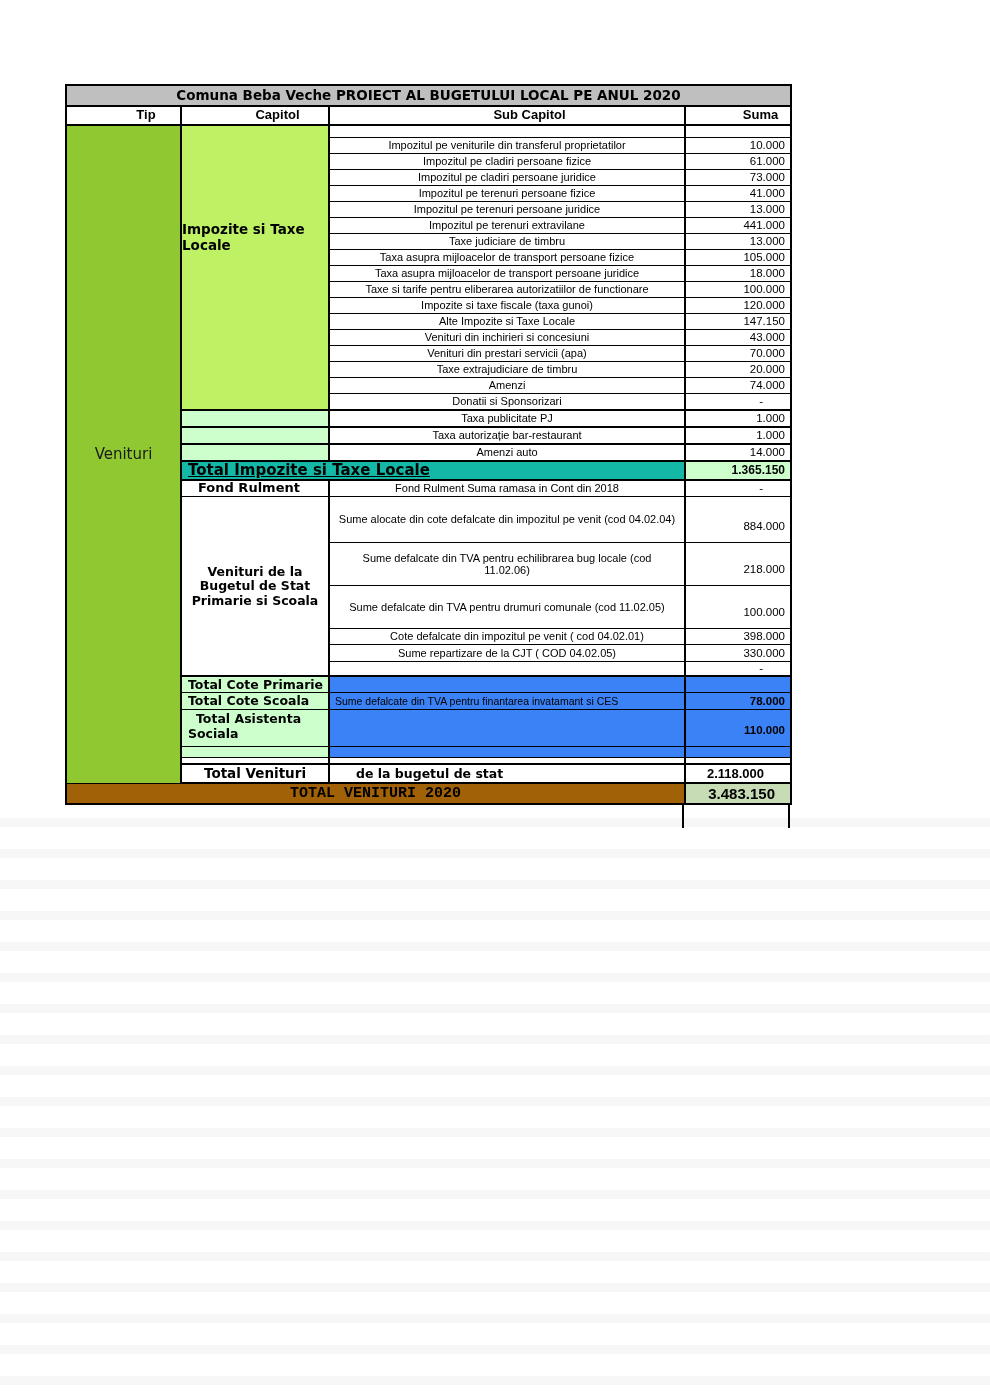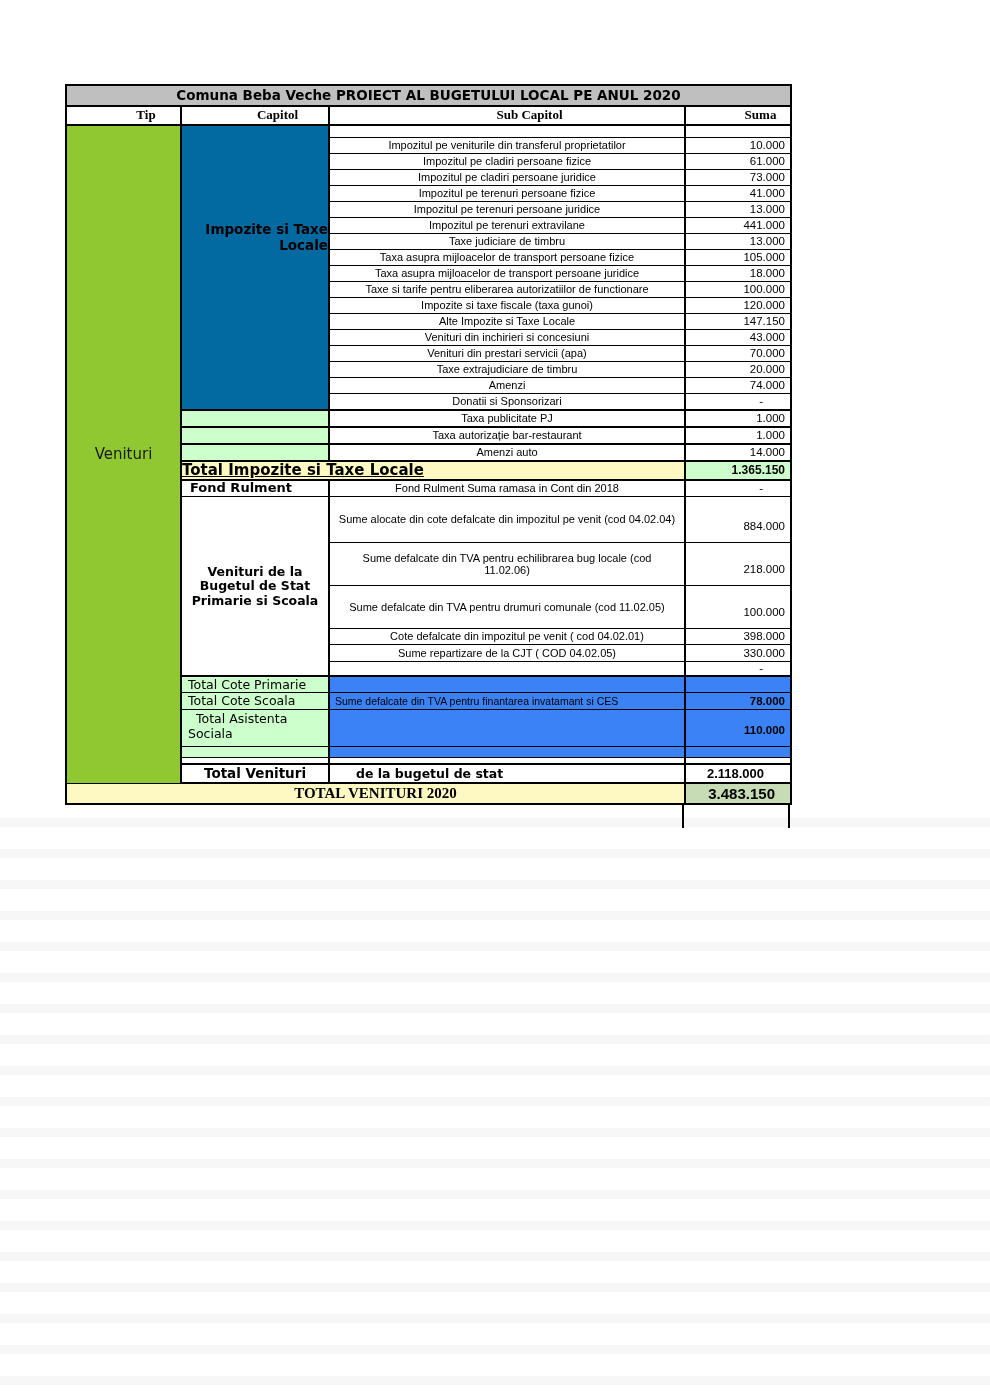--- a/index.html
+++ b/index.html
@@ -21,74 +21,74 @@
   
   .c2r{border-right:2px solid #000;}
   
   .title{
     background:#BFBFBF;text-align:center;height:19px;
     font-family:"DejaVu Sans",sans-serif;font-weight:bold;font-size:13.5px;
     border-bottom:2px solid #000;
   }
   .hcell{
     text-align:center;height:17px;background:#fff;
-    font-family:Liberation Serif, serif;font-weight:bold;font-size:13px;
+    font-family:Liberation Sans, sans-serif;font-weight:bold;font-size:13px;
     border-bottom:2px solid #000;
     padding-left:45px;
   }
   
   .tip{
     background:#90C832;text-align:center;vertical-align:middle;
     font-family:"DejaVu Sans",sans-serif;font-size:15px;color:#1a1a1a;
     border-right:2px solid #000;
   }
   .capmain{
-    background:#0369a1;text-align:right;vertical-align:middle;padding-bottom:60px;
+    background:#bef264;text-align:left;vertical-align:middle;padding-bottom:60px;
     font-family:"DejaVu Sans",sans-serif;font-weight:bold;font-size:13.5px;
     border-right:2px solid #000;
   }
   .capstate{
     background:#fff;text-align:center;vertical-align:middle;
     font-family:"DejaVu Sans",sans-serif;font-weight:bold;font-size:12.5px;
     border-right:2px solid #000;
   }
   
   .sub{text-align:center;border-right:2px solid #000;background:#fff;height:15px;}
   .suma{text-align:right;padding-right:5px;font-size:11.5px;background:#fff;height:15px;}
   .dash{padding-right:27px;}
   .vb{vertical-align:bottom;padding-bottom:9px;}
   .hEmpty .sub,.hEmpty .suma{height:11px;}
   
   .grp td{border-top:2px solid #000;}
   .capsmall{background:#CCFFCC;border-right:2px solid #000;}
   
   .total1 td{border-top:2px solid #000;border-bottom:2px solid #000;height:17px;}
   .t1label{
-    background:#fef9c3;text-align:left;
+    background:#14b8a6;text-align:left;padding-left:6px;
     font-family:"DejaVu Sans",sans-serif;font-weight:bold;font-size:15px;
     text-decoration:underline;border-right:2px solid #000;
   }
   .t1suma{background:#CCFFCC;font-weight:bold;font-size:12px;}
   
   .capfond{
-    background:#fff;text-align:left;padding-left:8px;height:15px;
+    background:#fff;text-align:left;padding-left:16px;height:15px;
     font-family:"DejaVu Sans",sans-serif;font-weight:bold;font-size:13px;
     border-right:2px solid #000;
   }
   .sb0 .sub,.sb0 .suma{height:36px;}
   .sb1 .sub,.sb1 .suma{height:33px;}
   .sb2 .sub,.sb2 .suma{height:33px;}
   .sb3 .sub,.sb3 .suma{height:15px;padding-left:20px;}
   .sb4 .sub,.sb4 .suma{height:16px;}
   .sb5 .sub,.sb5 .suma{height:13px;}
   
   .g{background:#3b82f6;}
   .capsum{
     background:#CCFFCC;text-align:left;padding-left:6px;
-    font-family:"DejaVu Sans",sans-serif;font-weight:normal;font-size:12.5px;
+    font-family:"DejaVu Sans",sans-serif;font-weight:bold;font-size:12.5px;
     border-right:2px solid #000;
   }
   .sum0 td{border-top:2px solid #000;height:15px;}
   .sum1 td{height:16px;}
   .sum2 td{height:27px;}
   .sum3 td{height:10px;}
   .asist{text-indent:8px;vertical-align:top;padding-top:2px;}
   .subleft{text-align:left;padding-left:5px;font-size:10.5px;}
   .b{font-weight:bold;}
   .spacer td{height:5px;background:#fff;}
@@ -99,22 +99,22 @@
     font-weight:bold;font-size:13.5px;border-right:2px solid #000;
   }
   .tvensub{
     text-align:left;padding-left:26px;font-family:"DejaVu Sans",sans-serif;
     font-weight:bold;font-size:12.5px;border-right:2px solid #000;
   }
   .tvensuma{font-weight:bold;font-size:13px;text-align:center;}
   
   .grand td{height:19px;border-bottom:2px solid #000;}
   .grandlabel{
-    background:#fef9c3;text-align:center;
-    font-family:Liberation Serif, serif;font-weight:bold;font-size:15px;
+    background:#a16207;text-align:center;
+    font-family:Liberation Mono, monospace;font-weight:bold;font-size:15px;
     border-right:2px solid #000;
   }
   .grandsuma{background:#C7DBB5;font-weight:bold;font-size:15px;padding-right:15px;}
   
   .vext{position:absolute;top:100%;width:2px;height:23px;background:#000;}
   .vext.l{left:617px;}
   .vext.r{left:723px;}
   
   .ghost{
     position:absolute;left:0;top:818px;width:990px;height:575px;

